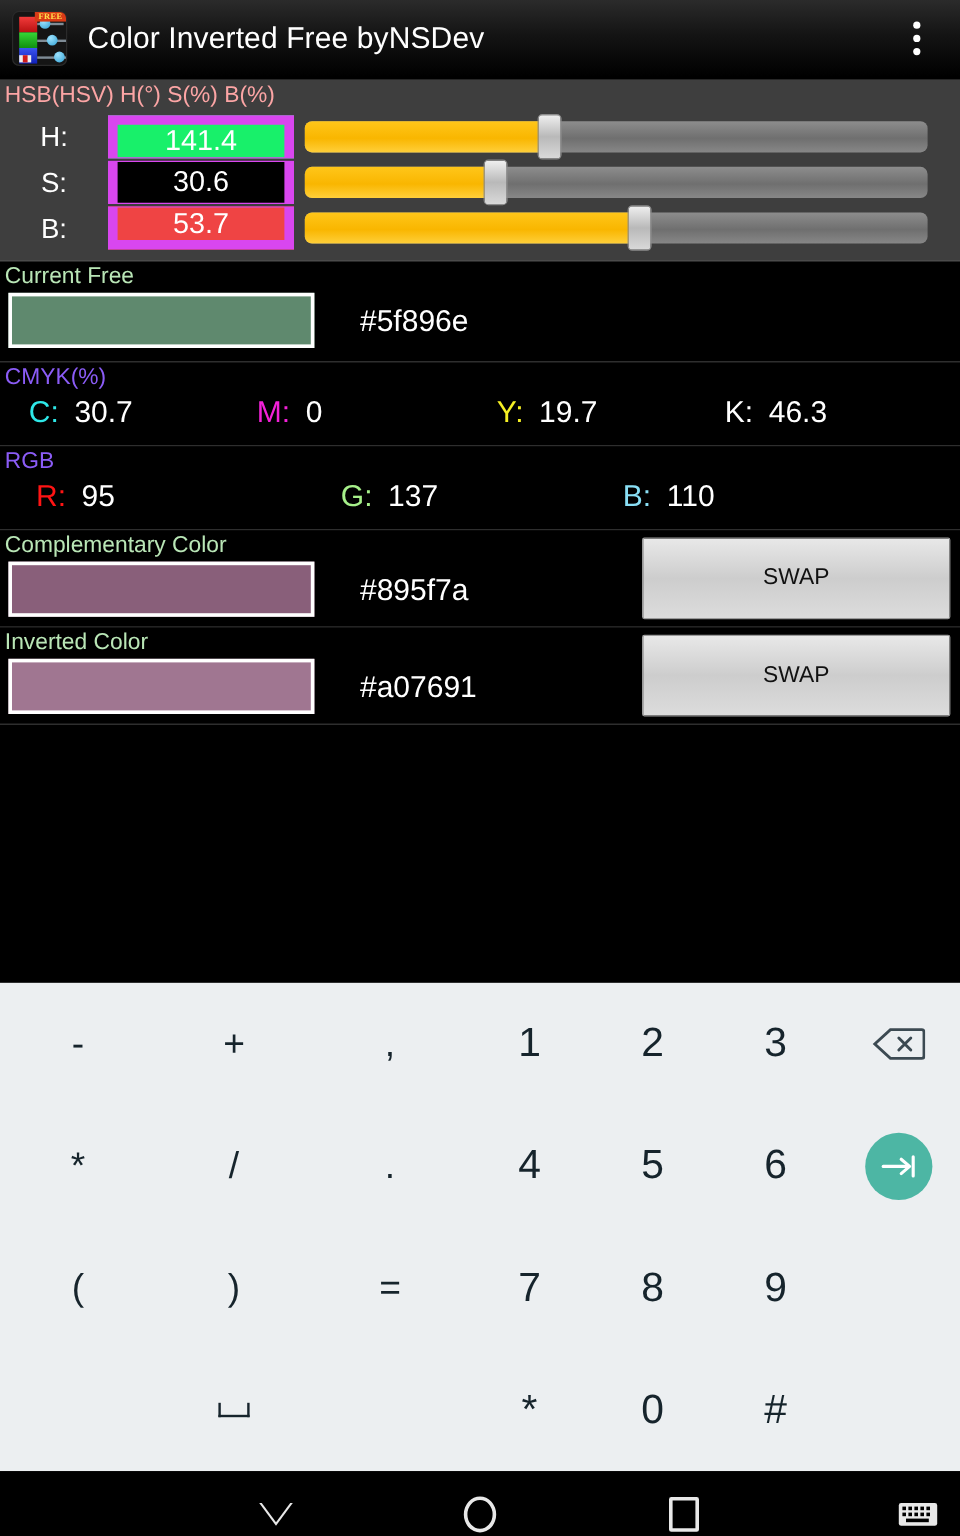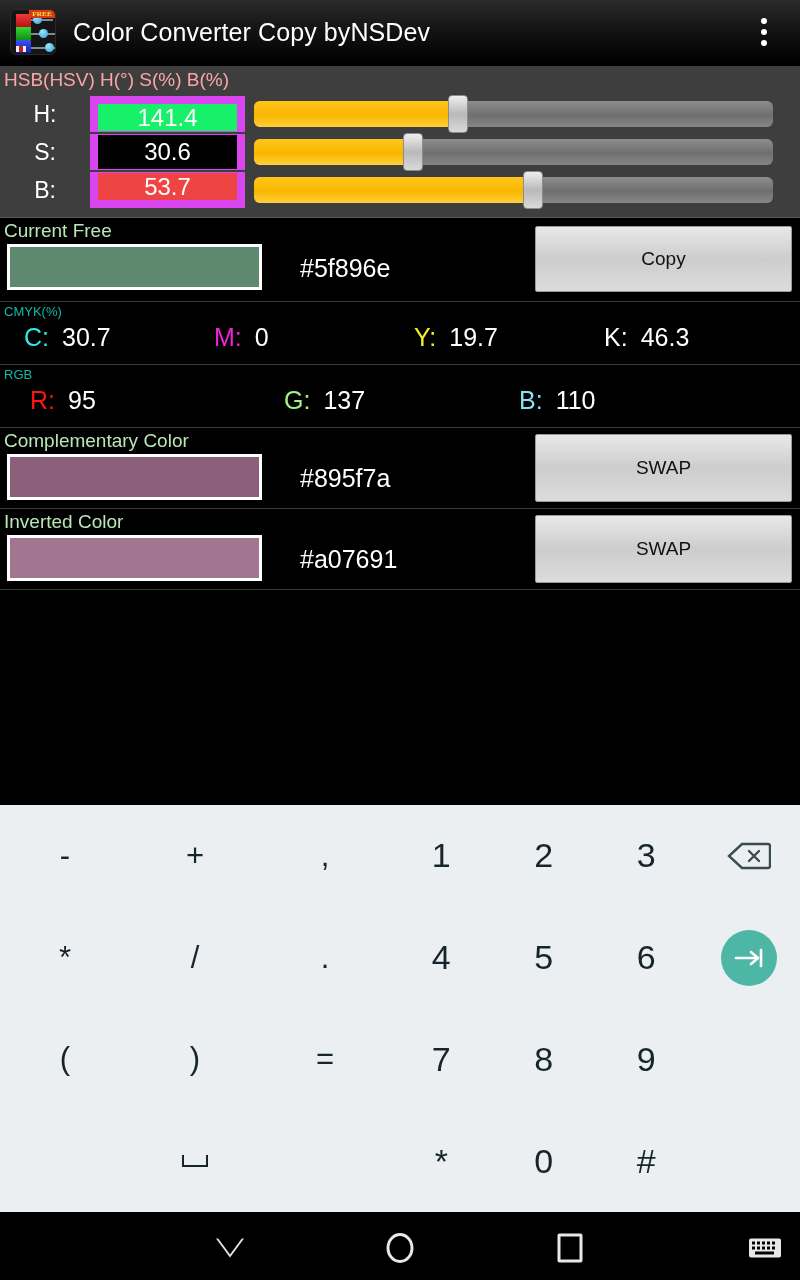--- a/index.html
+++ b/index.html
@@ -68,21 +68,21 @@
   .hexval{ position:absolute; left:300px; top:36px; color:#fff; font-size:25px; }
   .btn{ position:absolute; right:8px; top:8px; width:257px; height:66px;
         background:linear-gradient(to bottom,#e8e8e8,#cdcdcd 50%,#dcdcdc);
         border:1px solid #9a9a9a; border-radius:2px; color:#111; font-size:19px;
         display:flex; align-items:center; justify-content:center; cursor:pointer; }
   .cblock.short{ height:81px; }
   .cblock.short .btn{ top:6px; height:68px; }
 
   
   .vblock{ background:#000; border-bottom:1px solid #3a3a3a; padding-bottom:6px; }
-  .vb-head{ color:#14b8a6; font-size:13px; padding:2px 0 0 4px; }
+  .vb-head{ color:#8b5cf6; font-size:19px; padding:2px 0 0 4px; }
   .vb-row{ display:flex; color:#fff; font-size:25px; padding:4px 0 6px 0; }
   .vb-cell{ display:flex; gap:13px; }
   .vb-k{ font-weight:normal; }
   .cmyk .vb-cell:nth-child(1){ margin-left:24px; width:190px; }
   .cmyk .vb-cell:nth-child(2){ width:200px; }
   .cmyk .vb-cell:nth-child(3){ width:190px; }
   .rgb .vb-cell:nth-child(1){ margin-left:30px; width:254px; }
   .rgb .vb-cell:nth-child(2){ width:235px; }
 
   
@@ -131,21 +131,21 @@
     <div class="ai-bar ai-b"></div>
     <div class="ai-track" style="left:20px;top:9px;width:22px;"></div>
     <div class="ai-track" style="left:20px;top:23px;width:26px;"></div>
     <div class="ai-track" style="left:20px;top:37px;width:30px;"></div>
     <div class="ai-knob" style="left:22px;top:5px;"></div>
     <div class="ai-knob" style="left:28px;top:19px;"></div>
     <div class="ai-knob" style="left:34px;top:33px;"></div>
     <div class="ai-cn"></div>
     <div class="ai-free">FREE</div>
   </div>
-  <div class="app-title">Color Converter Copy byNSDev</div>
+  <div class="app-title">Color Inverted Free byNSDev</div>
   <div class="overflow">
     <i></i>
       <i></i>
       <i></i>
   </div>
 </div>
 
 <div class="hsb">
   <div class="hsb-head">HSB(HSV) H(°) S(%) B(%)</div>
 
@@ -177,21 +177,20 @@
       <div class="sl-fill" style="width:53.7%"></div>
       <div class="sl-thumb" style="left:53.7%"></div>
     </div>
   </div>
 </div>
 
 <div class="cblock">
   <div class="clabel">Current Free</div>
   <div class="swatch" style="background:#5f896e"></div>
   <div class="hexval">#5f896e</div>
-  <div class="btn">Copy</div>
 </div>
 
 <div class="vblock cmyk">
   <div class="vb-head">CMYK(%)</div>
   <div class="vb-row">
     <div class="vb-cell">
       <span class="vb-k" style="color:#2ee8e8">C:</span>
       <span>30.7</span>
     </div>
     <div class="vb-cell">

